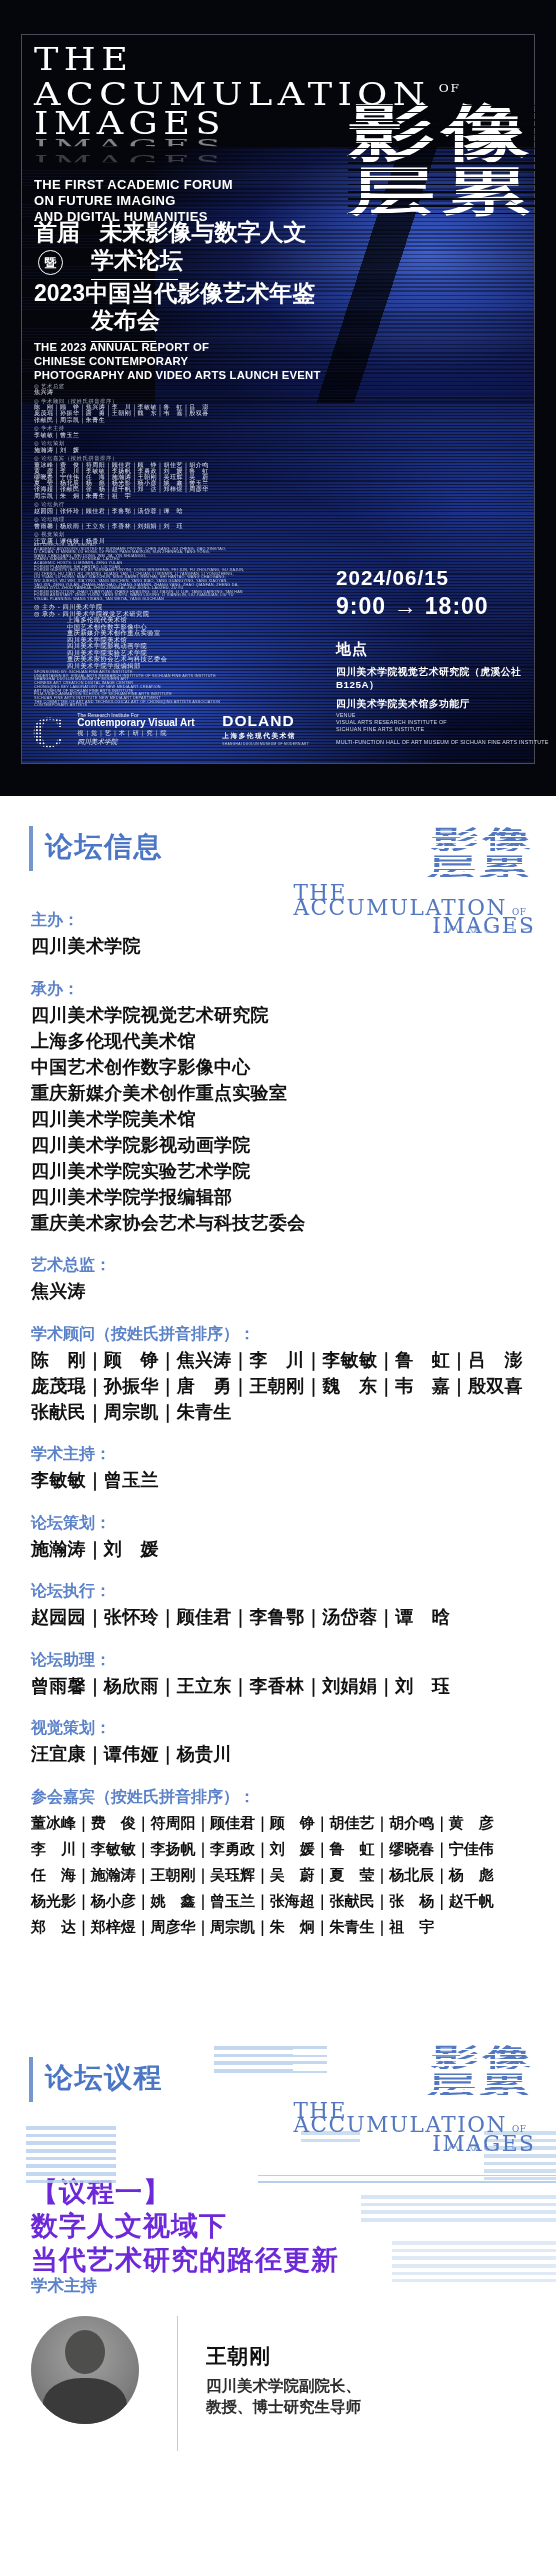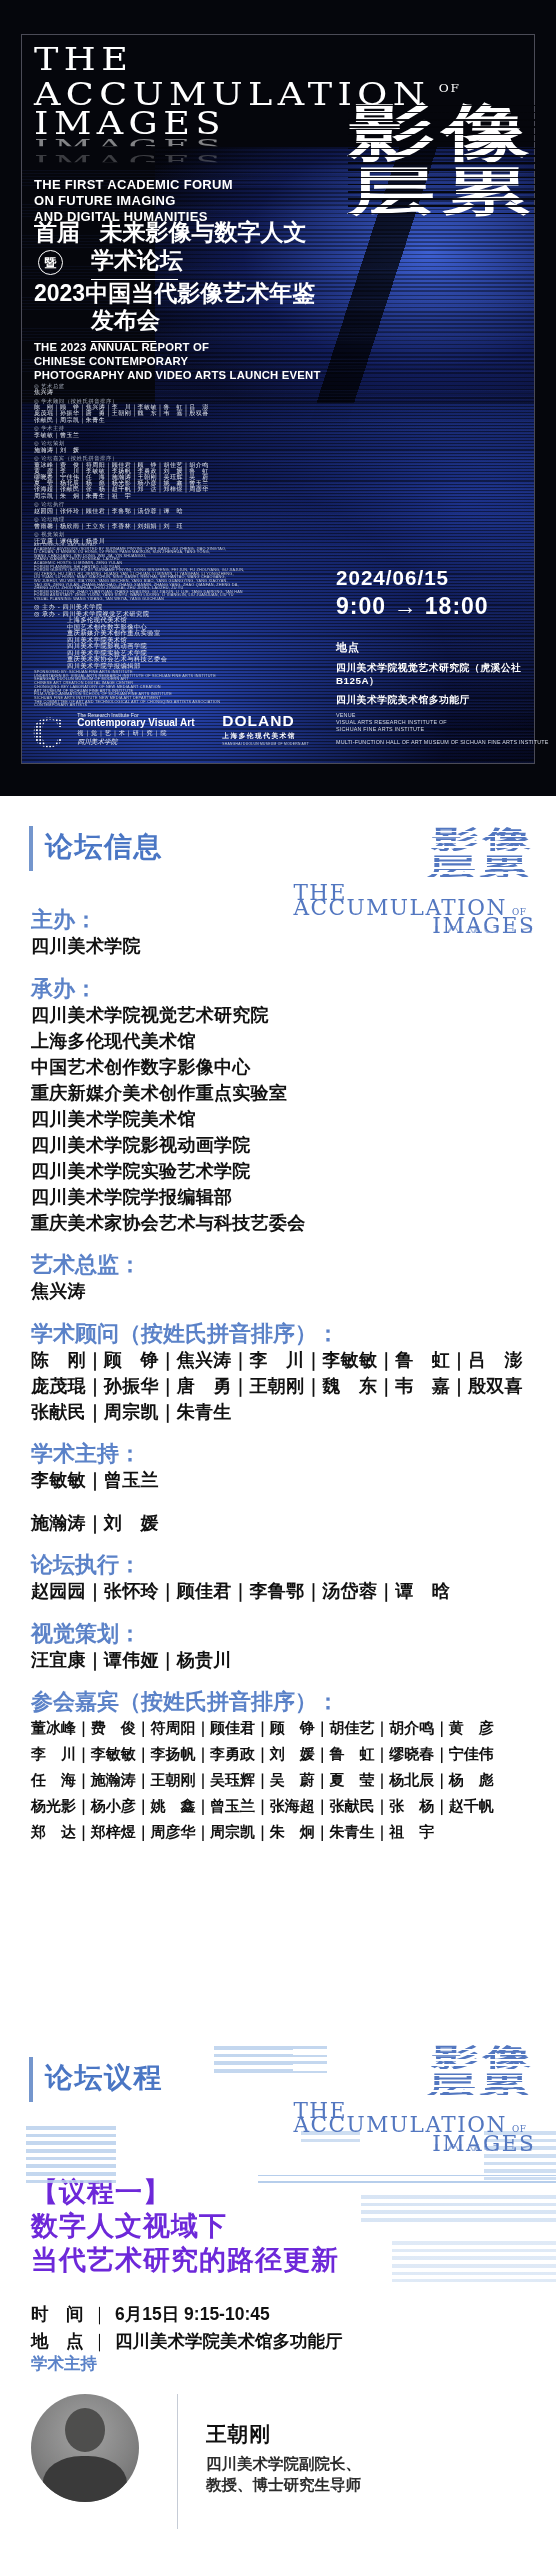--- a/index.html
+++ b/index.html
@@ -59,21 +59,21 @@
   .logo-inst .script{font-family:"DejaVu Serif",serif;font-style:italic;font-size:6.7px;margin-top:2.6px;}
   .logo-doland{margin-left:14.4px;}
   .logo-doland .d1{font-size:15.5px;font-weight:800;letter-spacing:1px;}
   .logo-doland .d2{font-size:6.7px;font-weight:700;letter-spacing:1.5px;margin-top:1.5px;}
   .logo-doland .d3{font-size:3.3px;letter-spacing:0.3px;margin-top:1.5px;color:#cfd5e2;}
 
   .p-datetime{position:absolute;left:336px;top:566px;color:#fff;font-weight:700;letter-spacing:1px;}
   .p-datetime .date{font-size:20.6px;line-height:24px;}
   .p-datetime .time{font-size:23px;line-height:27px;margin-top:3.1px;}
   .p-venue{position:absolute;left:336px;top:640px;color:#fff;}
-  .p-venue .vlabel{font-size:11px;font-weight:700;letter-spacing:1px;}
+  .p-venue .vlabel{font-size:15px;font-weight:700;letter-spacing:1px;}
   .p-venue .vline{font-size:9.8px;font-weight:700;margin-top:6.7px;letter-spacing:0.5px;}
   .p-venue-en{position:absolute;left:336px;top:712px;font-size:5.4px;line-height:7.2px;color:#d6dbe6;letter-spacing:0.2px;}
   .p-venue-en .gap{margin-top:5.2px;}
 
   
   .wsec{position:absolute;left:0;width:556px;background:#fff;}
   .info{top:796px;height:1229px;}
   .agenda{top:2025px;height:1463px;}
   .title-row{display:flex;align-items:flex-start;padding-top:28px;margin-left:29px;}
   .agenda .title-row{padding-top:30px;}
@@ -90,21 +90,21 @@
   .wm-cn .wm-cn2{font-size:49px;line-height:49px;letter-spacing:3.1px;transform:scaleY(.5);transform-origin:top;height:26px;margin-right:4.1px;}
   .wm-cn::after{content:"";position:absolute;inset:0;background:repeating-linear-gradient(180deg,transparent 0 3.6px,#fff 3.6px 5.2px);}
   .wm-en{margin-top:6.2px;font-family:"DejaVu Serif",serif;font-size:21.6px;line-height:14.4px;letter-spacing:1.5px;}
   .wm-en .l2{white-space:nowrap;}
   .wm-en .of{font-size:8.8px;margin-left:5.2px;letter-spacing:0.5px;}
   .wm-en .l3{text-align:right;}
   .wm-en .l4{text-align:right;opacity:.55;height:10.3px;overflow:hidden;transform:scaleY(-.7);transform-origin:top;}
 
   
   .group{margin-bottom:16.5px;}
-  .glabel{font-size:22px;line-height:26px;color:#5b82c8;font-weight:700;}
+  .glabel{font-size:16px;line-height:26px;color:#5b82c8;font-weight:700;}
   .gline{font-size:18px;line-height:26px;color:#111;font-weight:600;letter-spacing:0.3px;}
   .gline.compact{font-size:15px;letter-spacing:0;white-space:nowrap;}
 
   
   .sess{margin-top:73px;}
   .sess div{font-size:27px;line-height:34px;color:#6d28d9;font-weight:700;letter-spacing:1px;}
   .metas{margin-top:24px;}
   .meta{font-size:17.5px;line-height:27px;font-weight:700;color:#111;}
   .msep{padding:0 7.2px;font-weight:400;}
   .role-label{font-size:16.5px;color:#5b82c8;font-weight:700;line-height:17.5px;}
@@ -346,25 +346,30 @@
         <div class="glabel">学术顾问（按姓氏拼音排序）：</div>
         <div class="gline">陈　刚｜顾　铮｜焦兴涛｜李　川｜李敏敏｜鲁　虹｜吕　澎</div>
         <div class="gline">庞茂琨｜孙振华｜唐　勇｜王朝刚｜魏　东｜韦　嘉｜殷双喜</div>
         <div class="gline">张献民｜周宗凯｜朱青生</div>
       </div>
       <div class="group">
         <div class="glabel">学术主持：</div>
         <div class="gline">李敏敏｜曾玉兰</div>
       </div>
       <div class="group">
+        <div class="glabel">论坛策划：</div>
         <div class="gline">施瀚涛｜刘　媛</div>
       </div>
       <div class="group">
         <div class="glabel">论坛执行：</div>
         <div class="gline">赵园园｜张怀玲｜顾佳君｜李鲁鄂｜汤岱蓉｜谭　晗</div>
+      </div>
+      <div class="group">
+        <div class="glabel">论坛助理：</div>
+        <div class="gline">曾雨馨｜杨欣雨｜王立东｜李香林｜刘娟娟｜刘　珏</div>
       </div>
       <div class="group">
         <div class="glabel">视觉策划：</div>
         <div class="gline">汪宜康｜谭伟娅｜杨贵川</div>
       </div>
       <div class="group">
         <div class="glabel">参会嘉宾（按姓氏拼音排序）：</div>
         <div class="gline compact">董冰峰｜费　俊｜符周阳｜顾佳君｜顾　铮｜胡佳艺｜胡介鸣｜黄　彦</div>
         <div class="gline compact">李　川｜李敏敏｜李扬帆｜李勇政｜刘　媛｜鲁　虹｜缪晓春｜宁佳伟</div>
         <div class="gline compact">任　海｜施瀚涛｜王朝刚｜吴珏辉｜吴　蔚｜夏　莹｜杨北辰｜杨　彪</div>
@@ -401,24 +406,20 @@
       <h1 class="sec-title">论坛议程</h1>
     </div>
 
     <div class="content">
       <div class="sess">
         <div>【议程一】</div>
         <div>数字人文视域下</div>
         <div>当代艺术研究的路径更新</div>
       </div>
 
-      <div class="metas">
-        <div class="meta"><span>时　间</span><span class="msep">｜</span><span>6月15日 9:15-10:45</span></div>
-        <div class="meta"><span>地　点</span><span class="msep">｜</span><span>四川美术学院美术馆多功能厅</span></div>
-      </div>
 
       <div class="role-label rl-host">学术主持</div>
 
       <div class="speaker host-row mt42">
         <div class="avatar"></div>
         <div class="scol">
           <div class="sname">王朝刚</div>
           <div class="sdescs">
             <div class="sdesc">四川美术学院副院长、</div>
             <div class="sdesc">教授、博士研究生导师</div>

